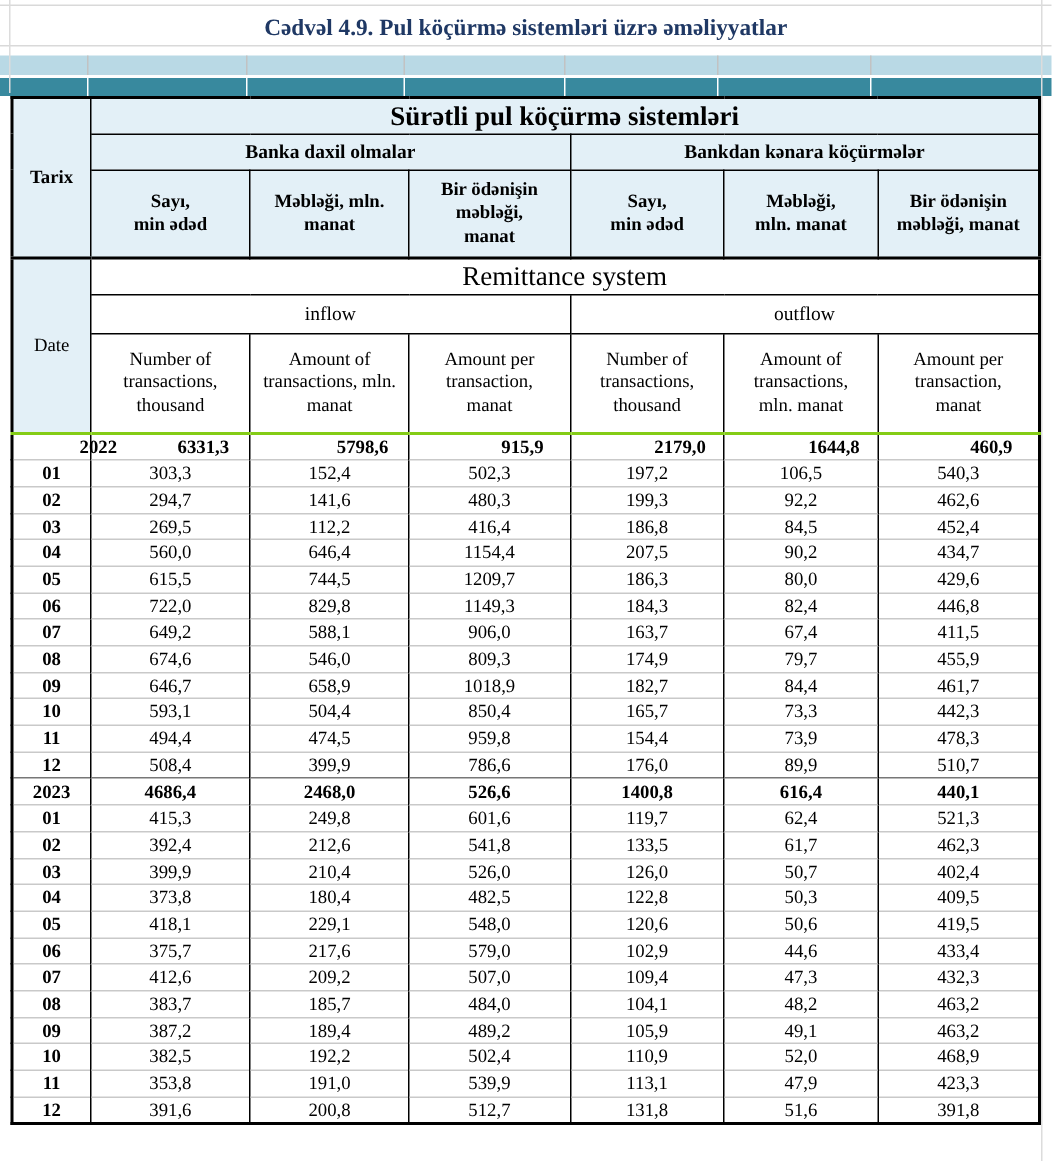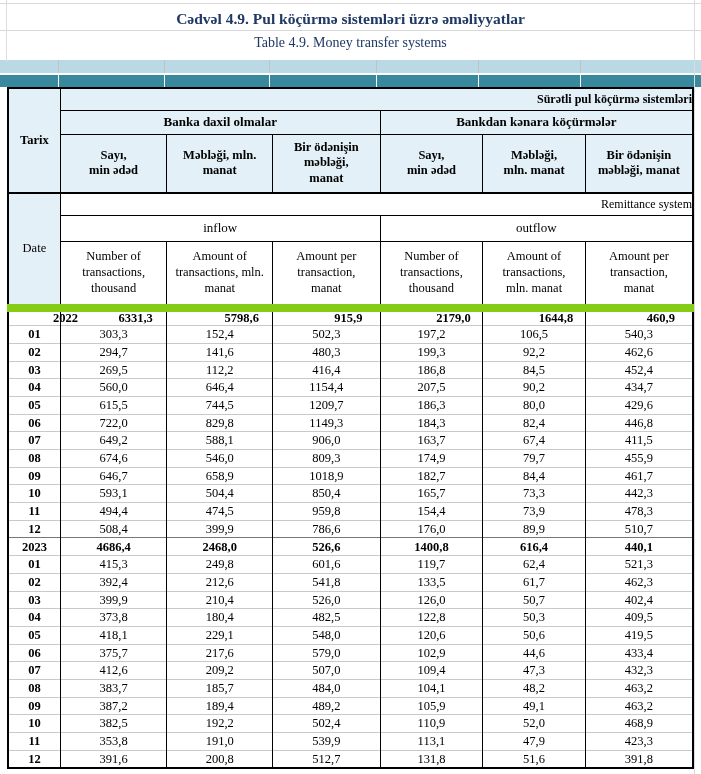--- a/index.html
+++ b/index.html
@@ -25,40 +25,39 @@
   .band-teal .seg{border-right:1px solid #fff;}
   .seg1{width:59px;}.seg2{width:106px;}.seg3{width:105px;}.seg4{width:107px;}
   .seg5{width:102px;}.seg6{width:102px;}.seg7{flex:1;border-right:none !important;}
 
   table{margin-left:7px;width:687px;border-collapse:collapse;table-layout:fixed;border:2px solid #000;}
   thead td{border:1px solid #000;text-align:center;vertical-align:middle;font-size:12.5px;line-height:1.25;}
   thead tr.az td{background:var(--header-bg);font-weight:bold;}
   thead td.date-head{background:var(--header-bg);}
   thead tr.en td{background:#fff;font-weight:normal;}
   thead tr.en td.date-head{background:var(--header-bg);}
-  thead td.group{font-size:12px;height:22px;text-align:right;}
+  thead td.group{font-size:18px;height:22px;}
   thead td.subgroup{height:24px;font-size:13px;margin-left:36px;}
   thead tr.en td.subgroup{height:26px;}
   thead td.colhead{white-space:pre-line;height:59px;padding:2px 3px;}
   thead tr.en td.colhead{height:67px;margin-left:16px;}
   thead tr.en-top td{border-top:2px solid #000;}
   tbody td{border-left:1px solid #000;border-right:1px solid #000;border-top:1px solid #c9c9c9;
            text-align:center;font-size:12.5px;line-height:1;padding:0;}
   tbody tr{height:17.7px;}
   tbody td.date-cell{font-weight:bold;}
   tbody tr.year-row td{font-weight:bold;border-top:1px solid #777;}
-  tbody tr:first-child td{border-top:8px solid #84cc16;padding-left:44px;}
+  tbody tr:first-child td{border-top:2px solid #84cc16;padding-left:44px;}
 </style>
 </head>
 <body>
 
 <div class="page">
   <div class="top-strip"></div>
   <div class="title-az">Cədvəl 4.9. Pul köçürmə sistemləri üzrə əməliyyatlar</div>
-  <div class="title-en">Table 4.9. Money transfer systems</div>
   <div class="gap"></div>
 
   <div class="band band-light">
     <div class="seg seg1"></div>
       <div class="seg seg2"></div>
       <div class="seg seg3"></div>
     <div class="seg seg4"></div>
       <div class="seg seg5"></div>
       <div class="seg seg6"></div>
       <div class="seg seg7"></div>

